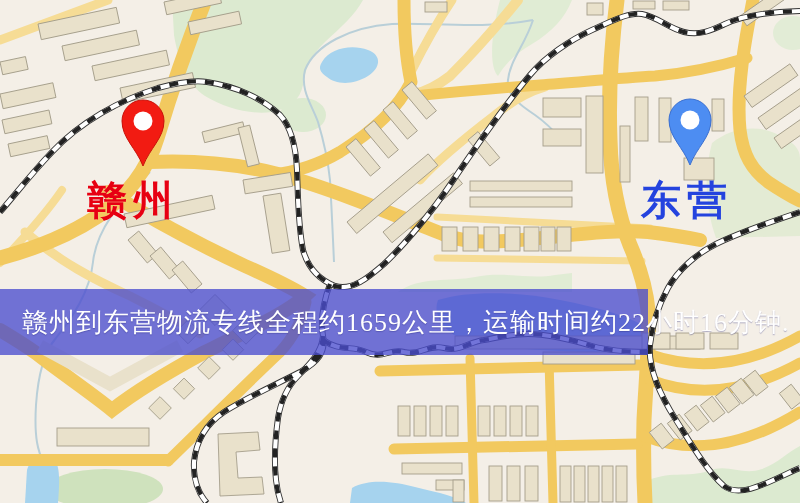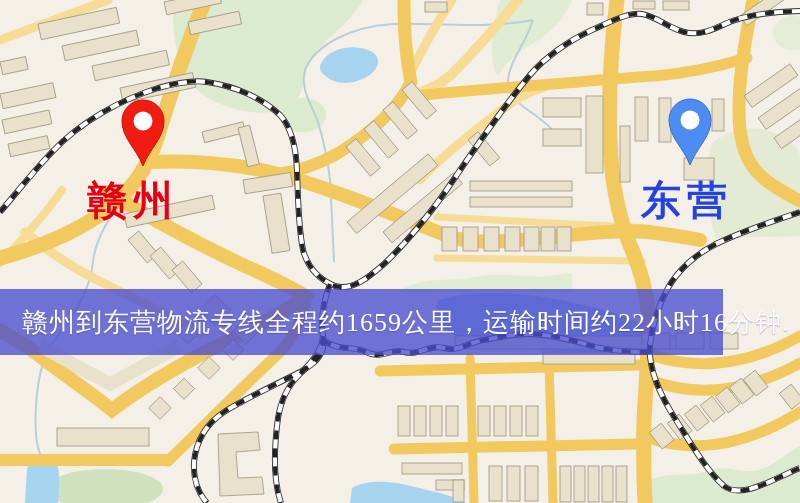--- a/index.html
+++ b/index.html
@@ -7,21 +7,21 @@
          font-family:"Liberation Sans",sans-serif;}
   #map-svg{position:absolute;left:0;top:0;}
   .pin{position:absolute;width:48px;height:70px;}
   #origin-pin{left:119px;top:98px;}
   #dest-pin{left:666px;top:97px;}
   .city-label{position:absolute;font-family:"Liberation Serif","DejaVu Serif",serif;
               font-weight:bold;font-size:40px;letter-spacing:6px;line-height:42px;
               text-shadow:0 0 1px rgba(255,255,255,.4);white-space:nowrap;}
   #origin-label{left:87px;top:180px;color:#e70012;}
   #dest-label{left:641px;top:180px;color:#2443de;}
-  #route-banner{position:absolute;left:0;top:289px;width:723px;height:66px;
+  #route-banner{position:absolute;left:0;top:289px;width:648px;height:66px;
                 background:rgba(74,77,206,0.78);display:flex;align-items:center;
                 box-sizing:border-box;padding-left:22px;
                 font-family:"Liberation Serif","DejaVu Serif",serif;
                 font-size:26px;color:#ffffff;letter-spacing:1px;white-space:nowrap;
                 text-shadow:0 1px 1px rgba(40,40,120,.35);}
 </style>
 </head>
 <body>
 
 <div id="stage">

